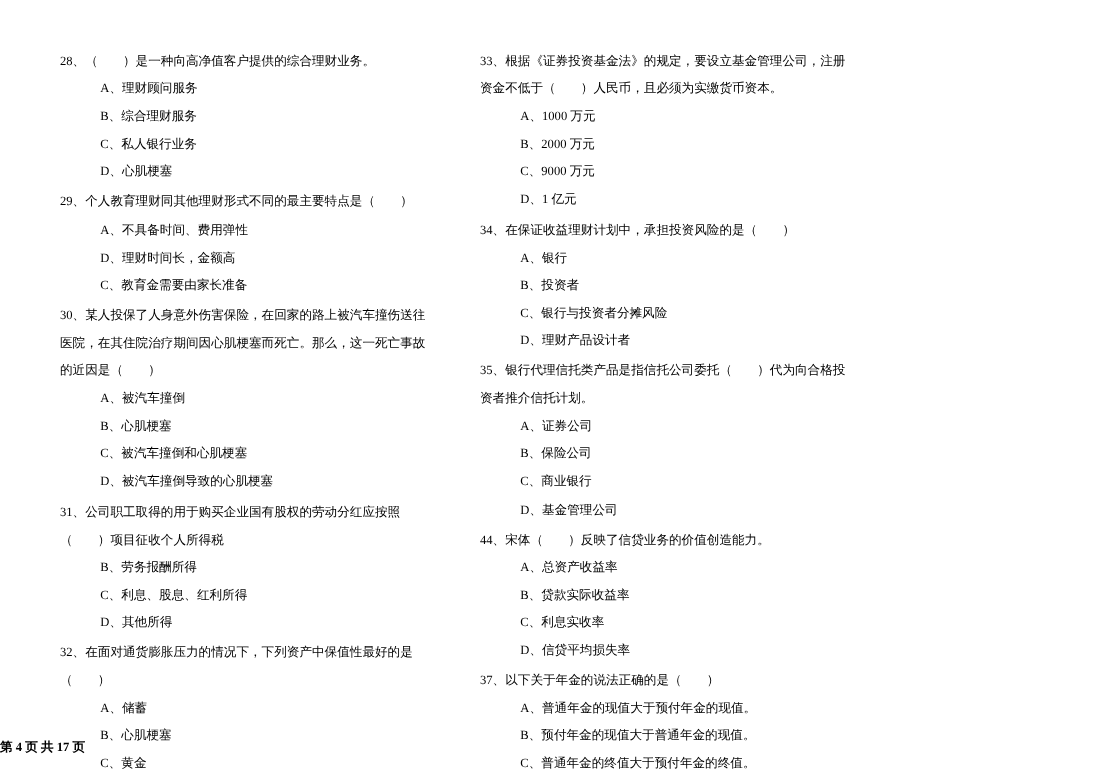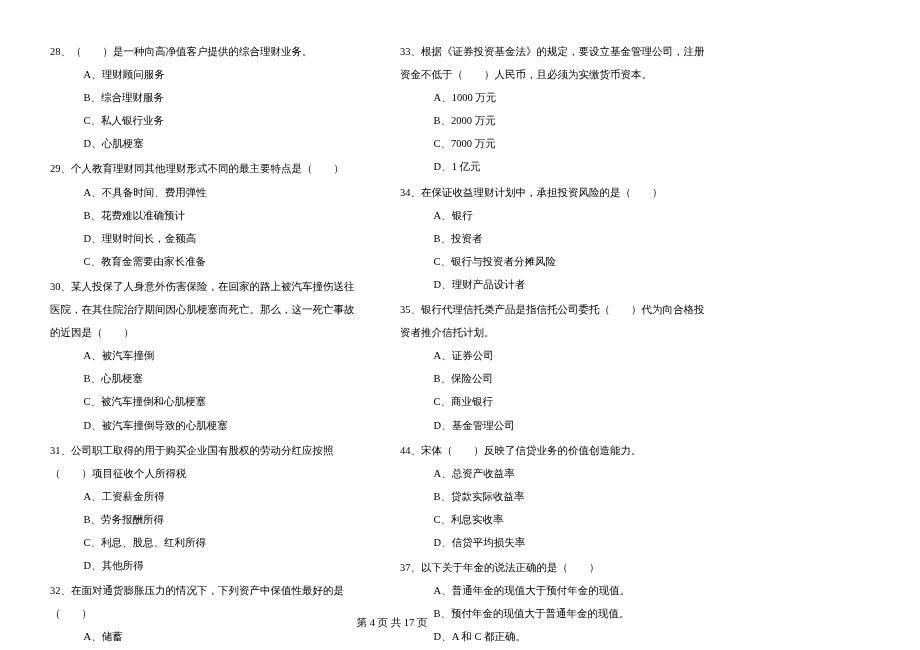--- a/index.html
+++ b/index.html
@@ -34,24 +34,25 @@
   .stem {
     display: block;
   }
   .opt {
     display: block;
     padding-left: 3.2em;
   }
   .footer {
     position: absolute;
     bottom: 20px;
-    left: 12px;
+    left: 0;
     width: 100%;
-    text-align: center;
+    text-align: left;
     font-size: 10.5px;
+    font-weight: bold;
   }
 </style>
 </head>
 <body>
 
 <div class="page">
   <div class="columns">
 
     <div class="col">
 
@@ -59,36 +60,34 @@
         <span class="stem">28、（　　）是一种向高净值客户提供的综合理财业务。</span>
         <span class="opt">A、理财顾问服务</span>
         <span class="opt">B、综合理财服务</span>
         <span class="opt">C、私人银行业务</span>
         <span class="opt">D、心肌梗塞</span>
       </div>
 
       <div class="q">
         <span class="stem">29、个人教育理财同其他理财形式不同的最主要特点是（　　）</span>
         <span class="opt">A、不具备时间、费用弹性</span>
-        <span class="opt">B、花费难以准确预计</span>
         <span class="opt">D、理财时间长，金额高</span>
         <span class="opt">C、教育金需要由家长准备</span>
       </div>
 
       <div class="q">
         <span class="stem">30、某人投保了人身意外伤害保险，在回家的路上被汽车撞伤送往医院，在其住院治疗期间因心肌梗塞而死亡。那么，这一死亡事故的近因是（　　）</span>
         <span class="opt">A、被汽车撞倒</span>
         <span class="opt">B、心肌梗塞</span>
         <span class="opt">C、被汽车撞倒和心肌梗塞</span>
         <span class="opt">D、被汽车撞倒导致的心肌梗塞</span>
       </div>
 
       <div class="q">
         <span class="stem">31、公司职工取得的用于购买企业国有股权的劳动分红应按照（　　）项目征收个人所得税</span>
-        <span class="opt">A、工资薪金所得</span>
         <span class="opt">B、劳务报酬所得</span>
         <span class="opt">C、利息、股息、红利所得</span>
         <span class="opt">D、其他所得</span>
       </div>
 
       <div class="q">
         <span class="stem">32、在面对通货膨胀压力的情况下，下列资产中保值性最好的是（　　）</span>
         <span class="opt">A、储蓄</span>
         <span class="opt">B、心肌梗塞</span>
         <span class="opt">C、黄金</span>
@@ -96,21 +95,21 @@
       </div>
 
     </div>
 
     <div class="col">
 
       <div class="q">
         <span class="stem">33、根据《证券投资基金法》的规定，要设立基金管理公司，注册资金不低于（　　）人民币，且必须为实缴货币资本。</span>
         <span class="opt">A、1000 万元</span>
         <span class="opt">B、2000 万元</span>
-        <span class="opt">C、7000 万元</span>
+        <span class="opt">C、9000 万元</span>
         <span class="opt">D、1 亿元</span>
       </div>
 
       <div class="q">
         <span class="stem">34、在保证收益理财计划中，承担投资风险的是（　　）</span>
         <span class="opt">A、银行</span>
         <span class="opt">B、投资者</span>
         <span class="opt">C、银行与投资者分摊风险</span>
         <span class="opt">D、理财产品设计者</span>
       </div>
@@ -128,20 +127,21 @@
         <span class="opt">A、总资产收益率</span>
         <span class="opt">B、贷款实际收益率</span>
         <span class="opt">C、利息实收率</span>
         <span class="opt">D、信贷平均损失率</span>
       </div>
 
       <div class="q">
         <span class="stem">37、以下关于年金的说法正确的是（　　）</span>
         <span class="opt">A、普通年金的现值大于预付年金的现值。</span>
         <span class="opt">B、预付年金的现值大于普通年金的现值。</span>
+        <span class="opt">C、普通年金的终值大于预付年金的终值。</span>
         <span class="opt">D、A 和 C 都正确。</span>
       </div>
 
     </div>
 
   </div>
 
   <div class="footer">第 4 页 共 17 页</div>
 </div>
 

